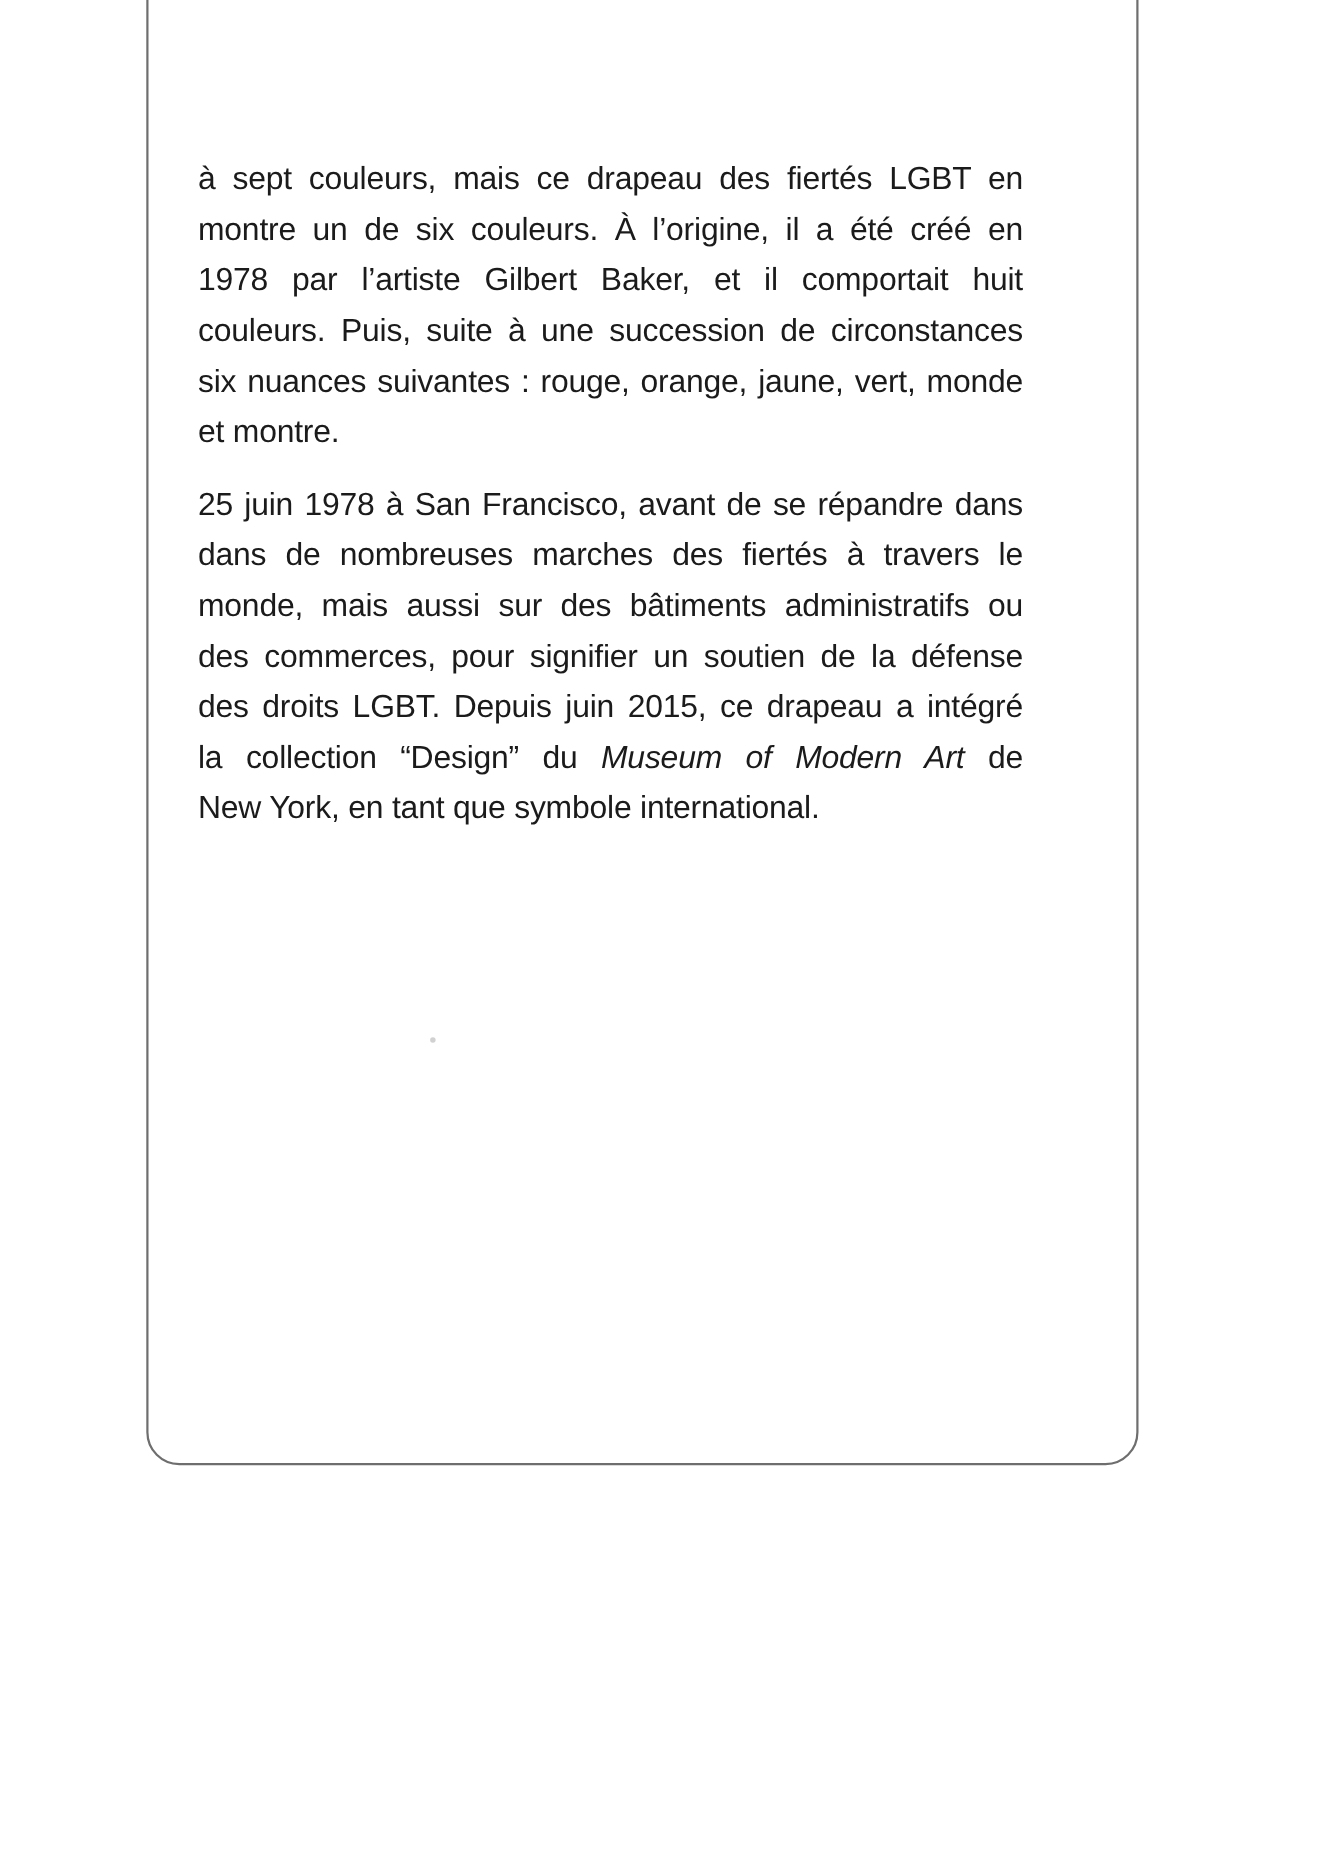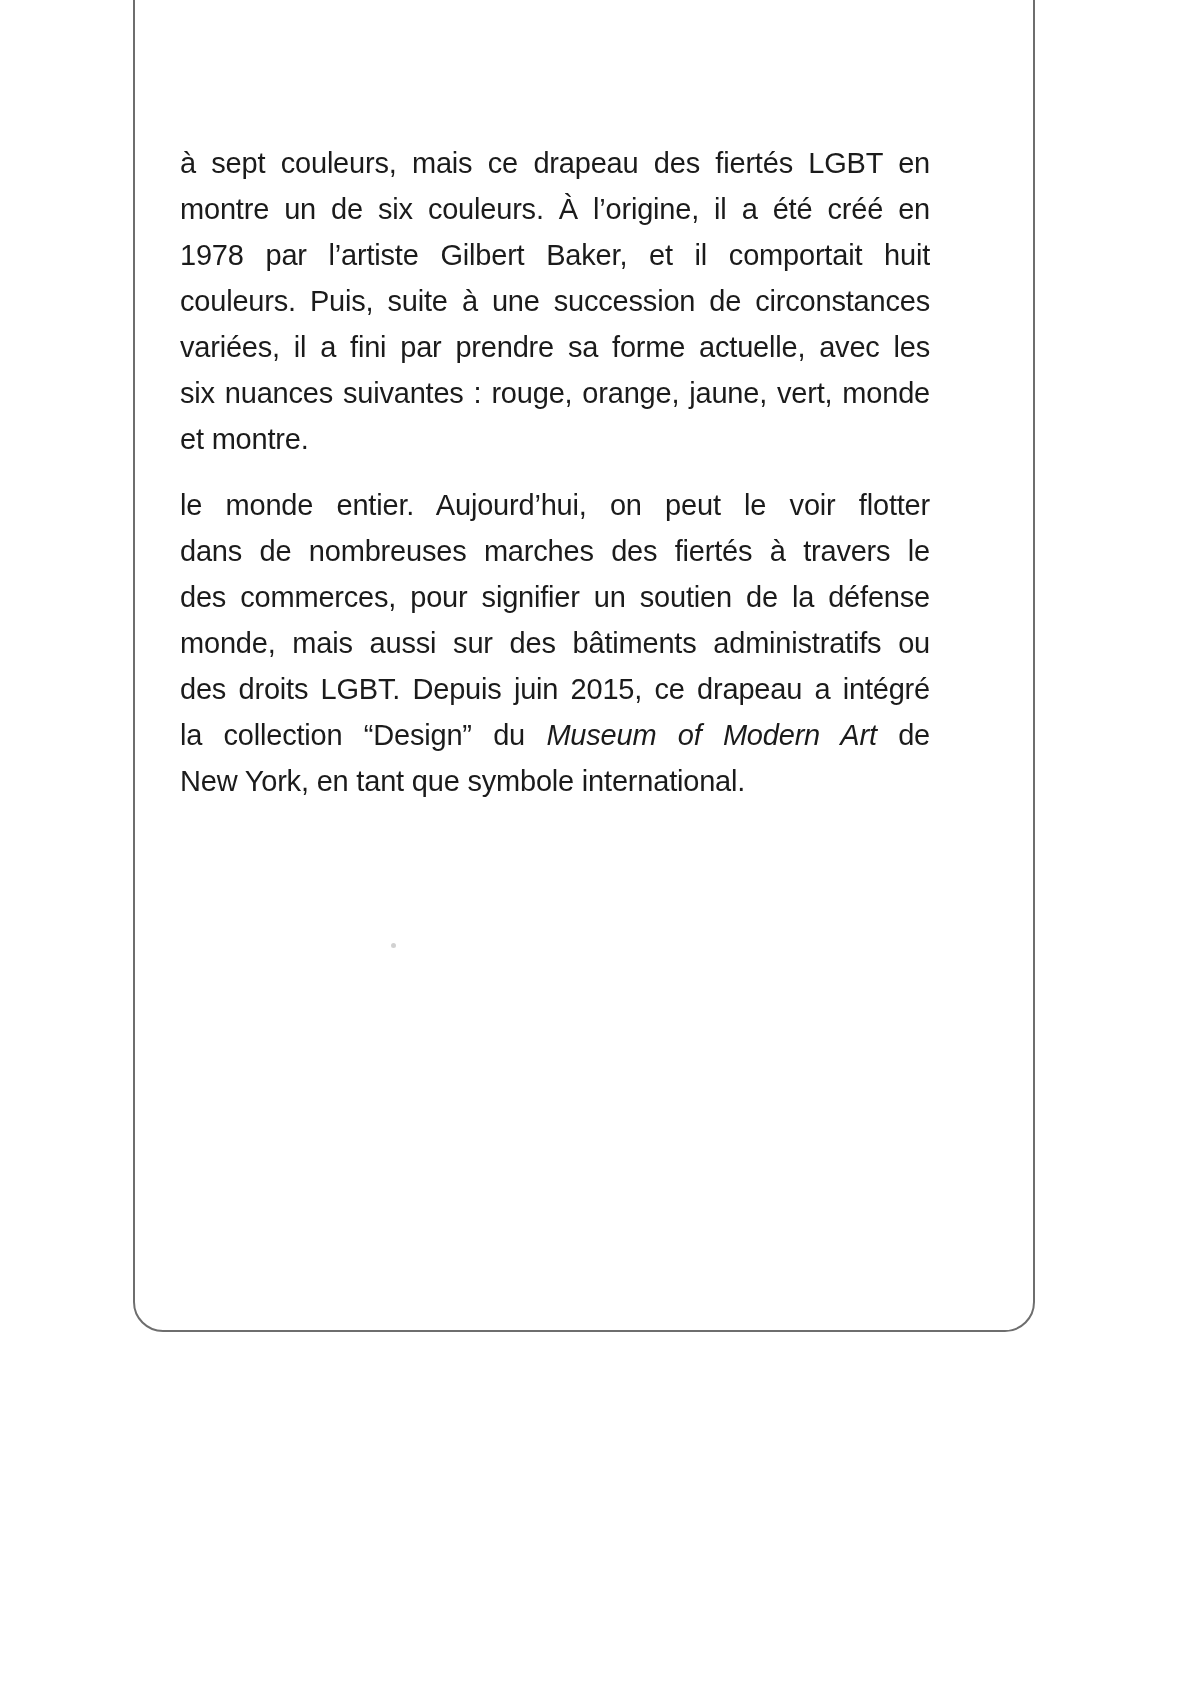--- a/index.html
+++ b/index.html
@@ -68,30 +68,29 @@
 
 <div class="page-frame">
 
   <div class="text-column">
 
     <div class="para para-1">
       <div class="tline">à sept couleurs, mais ce drapeau des fiertés LGBT en</div>
       <div class="tline">montre un de six couleurs. À l’origine, il a été créé en</div>
       <div class="tline">1978 par l’artiste Gilbert Baker, et il comportait huit</div>
       <div class="tline">couleurs. Puis, suite à une succession de circonstances</div>
-      <div class="tline">variées, il a fini par prendre sa forme actuelle, avec les</div>
       <div class="tline">six nuances suivantes : rouge, orange, jaune, vert, monde</div>
       <div class="tline flush">et montre.</div>
     </div>
 
     <div class="para para-2">
-      <div class="tline">le monde entier. Aujourd’hui, on peut le voir flotter</div>
+      <div class="tline">25 juin 1978 à San Francisco, avant de se répandre dans</div>
       <div class="tline">dans de nombreuses marches des fiertés à travers le</div>
+      <div class="tline">monde, mais aussi sur des bâtiments administratifs ou</div>
       <div class="tline">des commerces, pour signifier un soutien de la défense</div>
-      <div class="tline">monde, mais aussi sur des bâtiments administratifs ou</div>
       <div class="tline">des droits LGBT. Depuis juin 2015, ce drapeau a intégré</div>
       <div class="tline"><span>la collection “Design” du </span><i>Museum of Modern Art</i><span> de</span></div>
       <div class="tline flush">New York, en tant que symbole international.</div>
     </div>
 
   </div>
 
   <div class="print-speck"></div>
 
 </div>

